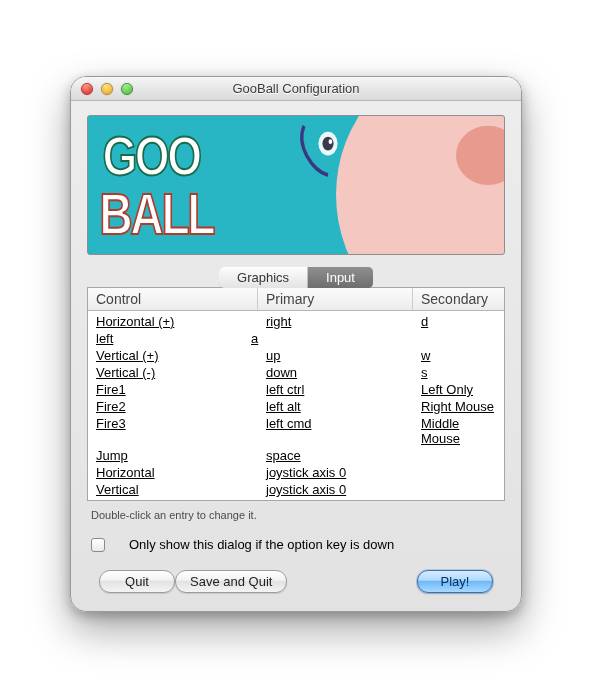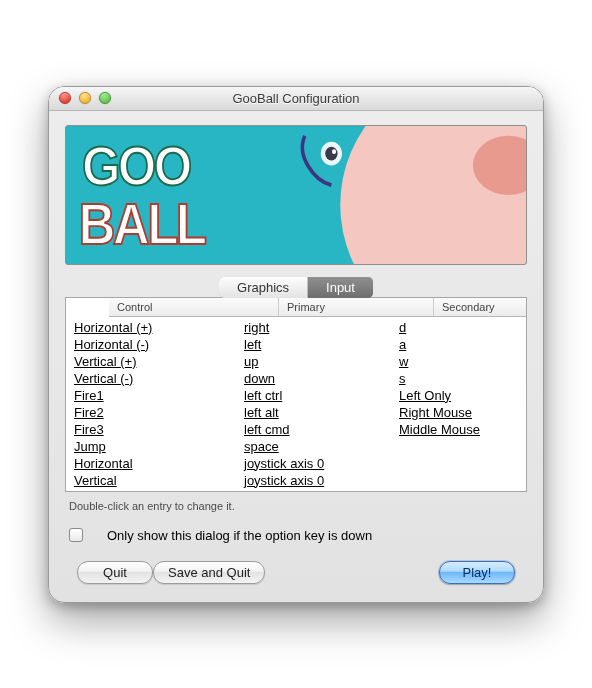--- a/index.html
+++ b/index.html
@@ -4,21 +4,21 @@
 <style>
   * { box-sizing: border-box; margin: 0; padding: 0; }
   body {
     width: 592px; height: 688px;
     font-family: "Lucida Grande", "Helvetica Neue", Arial, sans-serif;
     font-size: 13px;
     background: #fff;
     display: flex; align-items: center; justify-content: center;
   }
   .window {
-    width: 496px;
+    width: 452px;
     background: linear-gradient(#ededed,#e2e2e2);
     border: 1px solid #9a9a9a;
     border-radius: 16px;
     box-shadow: 0 18px 40px rgba(0,0,0,0.35), 0 4px 12px rgba(0,0,0,0.25);
     overflow: hidden;
   }
   .titlebar {
     height: 24px;
     background: linear-gradient(#f6f6f6,#d9d9d9);
     border-bottom: 1px solid #b6b6b6;
@@ -74,23 +74,22 @@
   }
   .table-wrap {
     margin-top: -1px;
     border: 1px solid #a6a6a6;
     background: #fff;
   }
   .thead {
     display:flex;
     background: linear-gradient(#fbfbfb,#ececec);
     border-bottom: 1px solid #b6b6b6;
-    font-size: 11px;
+    font-size: 14px;
     color:#444;
-    margin-left:43px;
   }
   .th {
     padding: 3px 8px;
     border-right: 1px solid #ccc;
     font-weight: normal;
   }
   .th:last-child { border-right:none; }
   .col-c { width: 170px; }
   .col-p { width: 155px; }
   .col-s { flex:1; }
@@ -192,21 +191,20 @@
         <div class="th col-p">Primary</div>
         <div class="th col-s">Secondary</div>
       </div>
       <div class="tbody" id="tbody">
           <div class="trow">
             <div class="td col-c">Horizontal (+)</div>
             <div class="td col-p">right</div>
             <div class="td col-s">d</div>
           </div>
           <div class="trow">
-            <div class="td col-c">Horizontal (-)</div>
             <div class="td col-p">left</div>
             <div class="td col-s">a</div>
           </div>
           <div class="trow">
             <div class="td col-c">Vertical (+)</div>
             <div class="td col-p">up</div>
             <div class="td col-s">w</div>
           </div>
           <div class="trow">
             <div class="td col-c">Vertical (-)</div>

